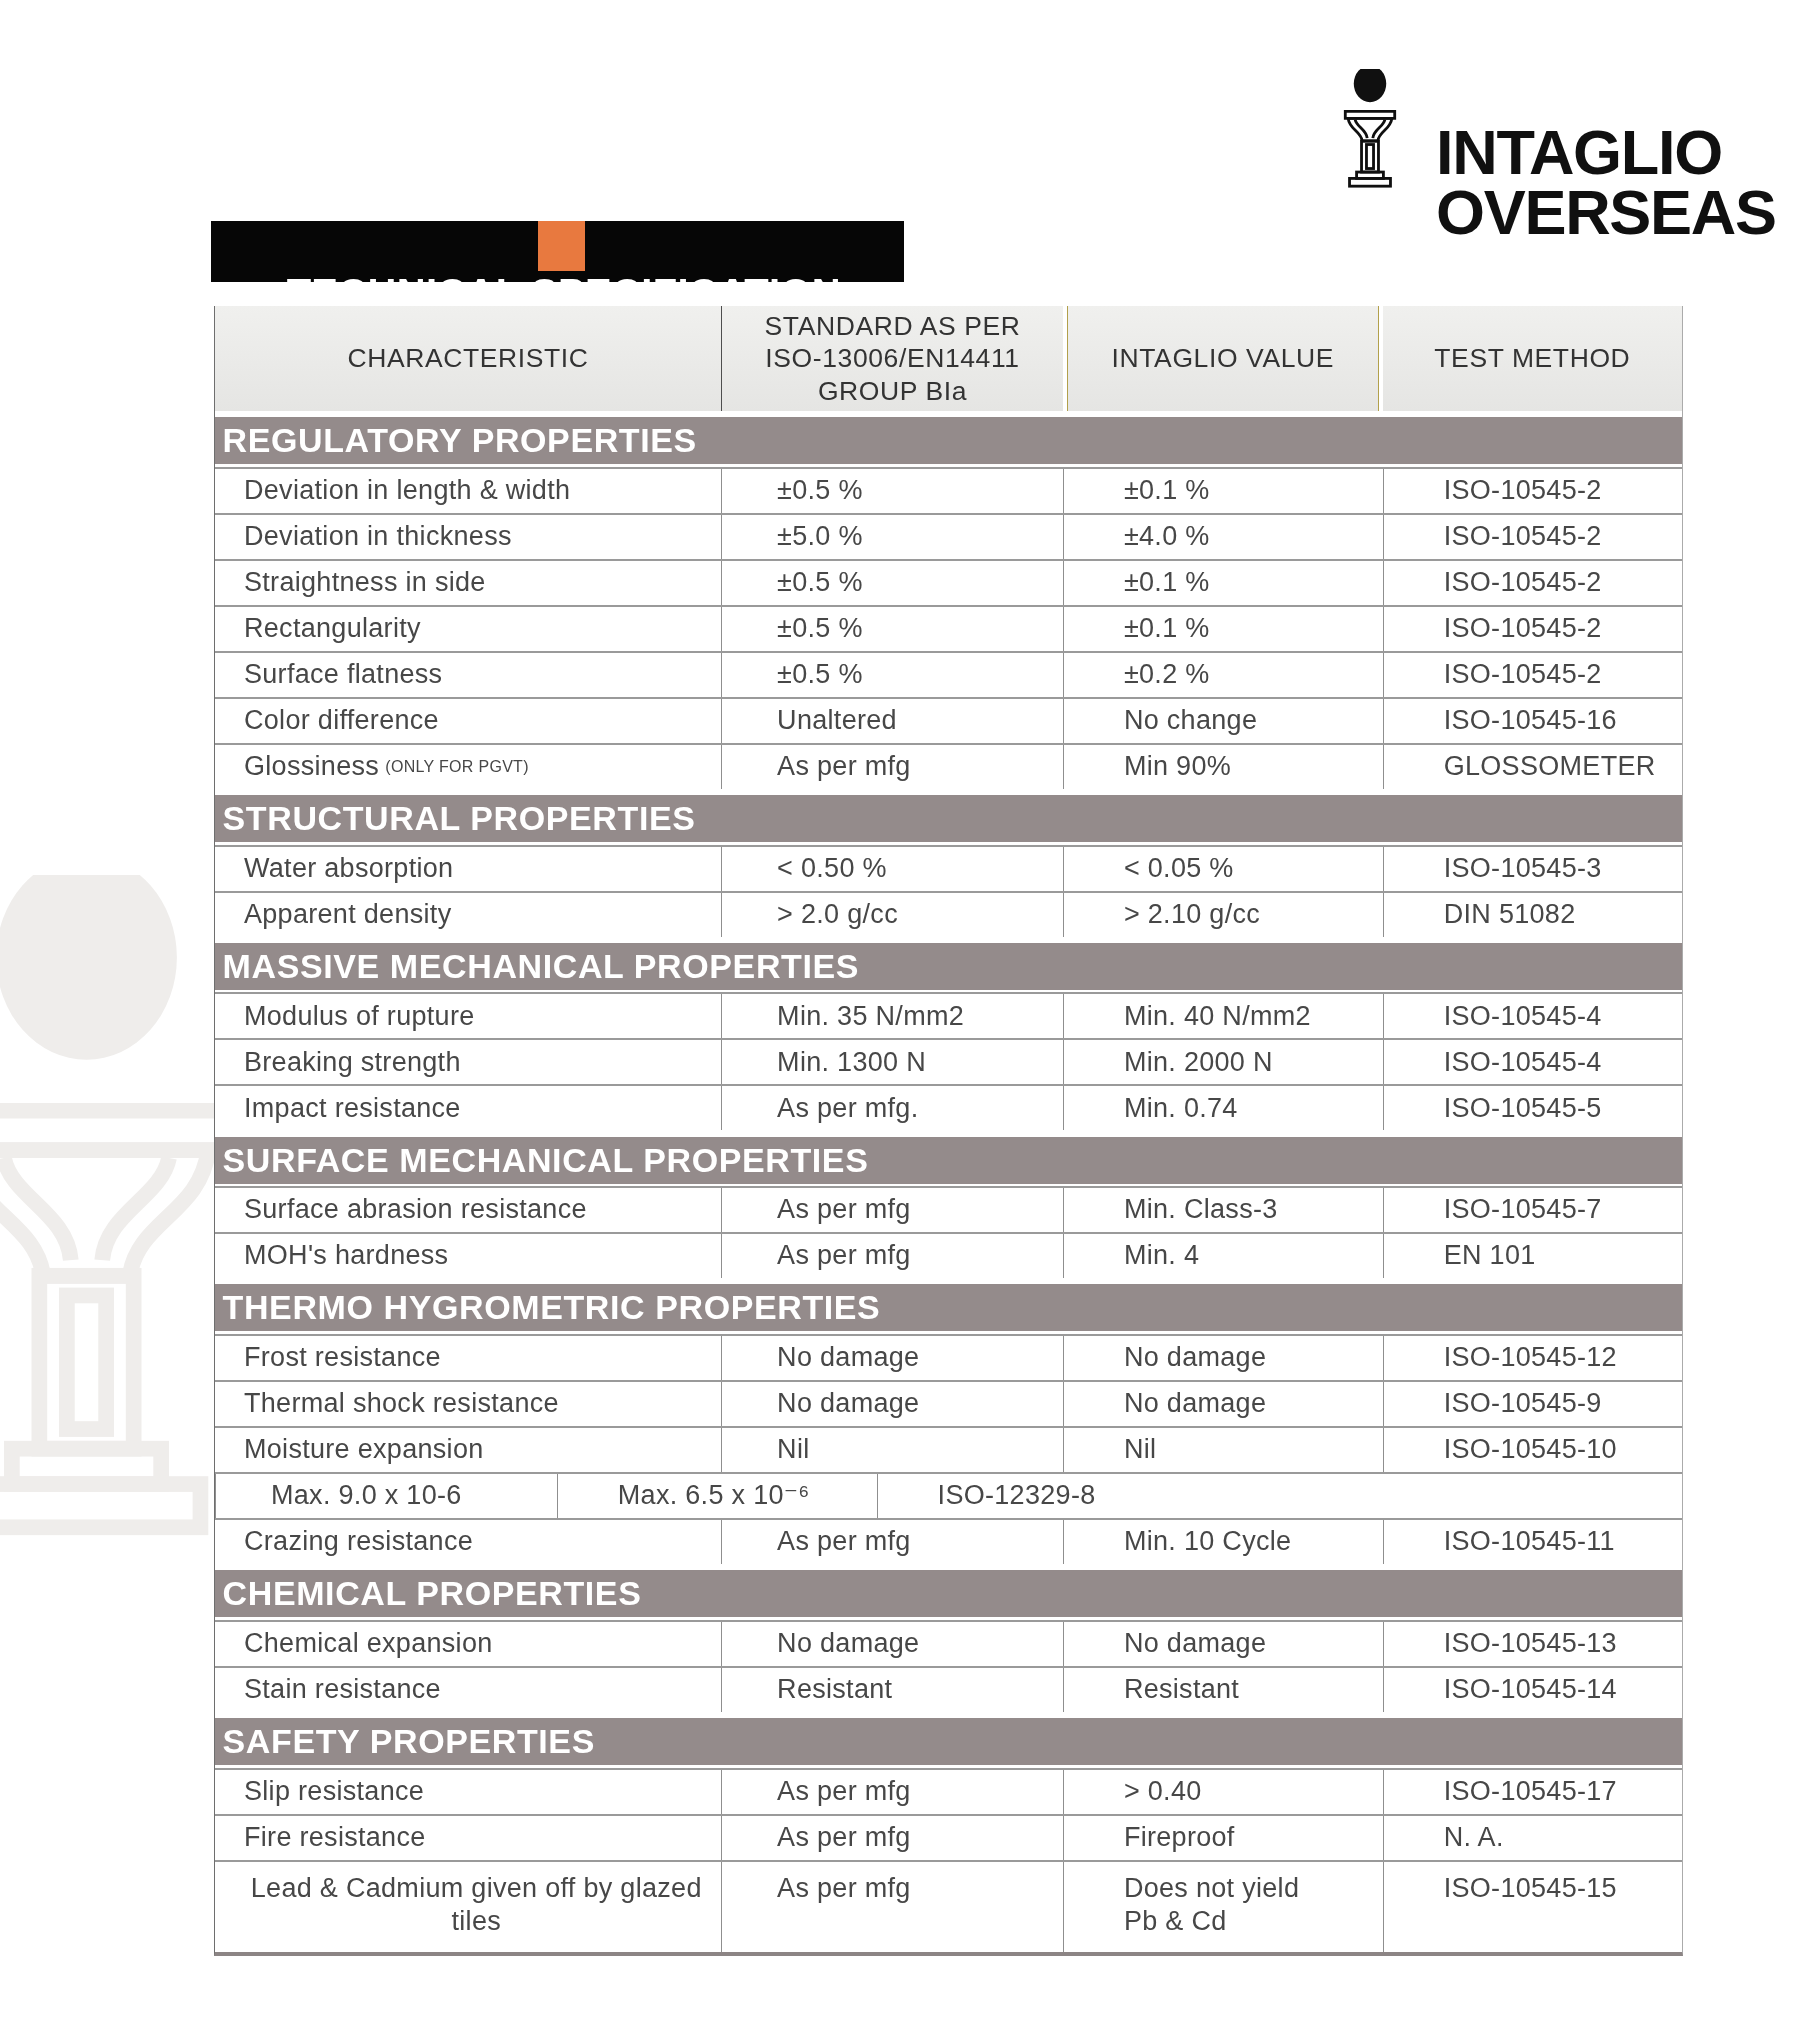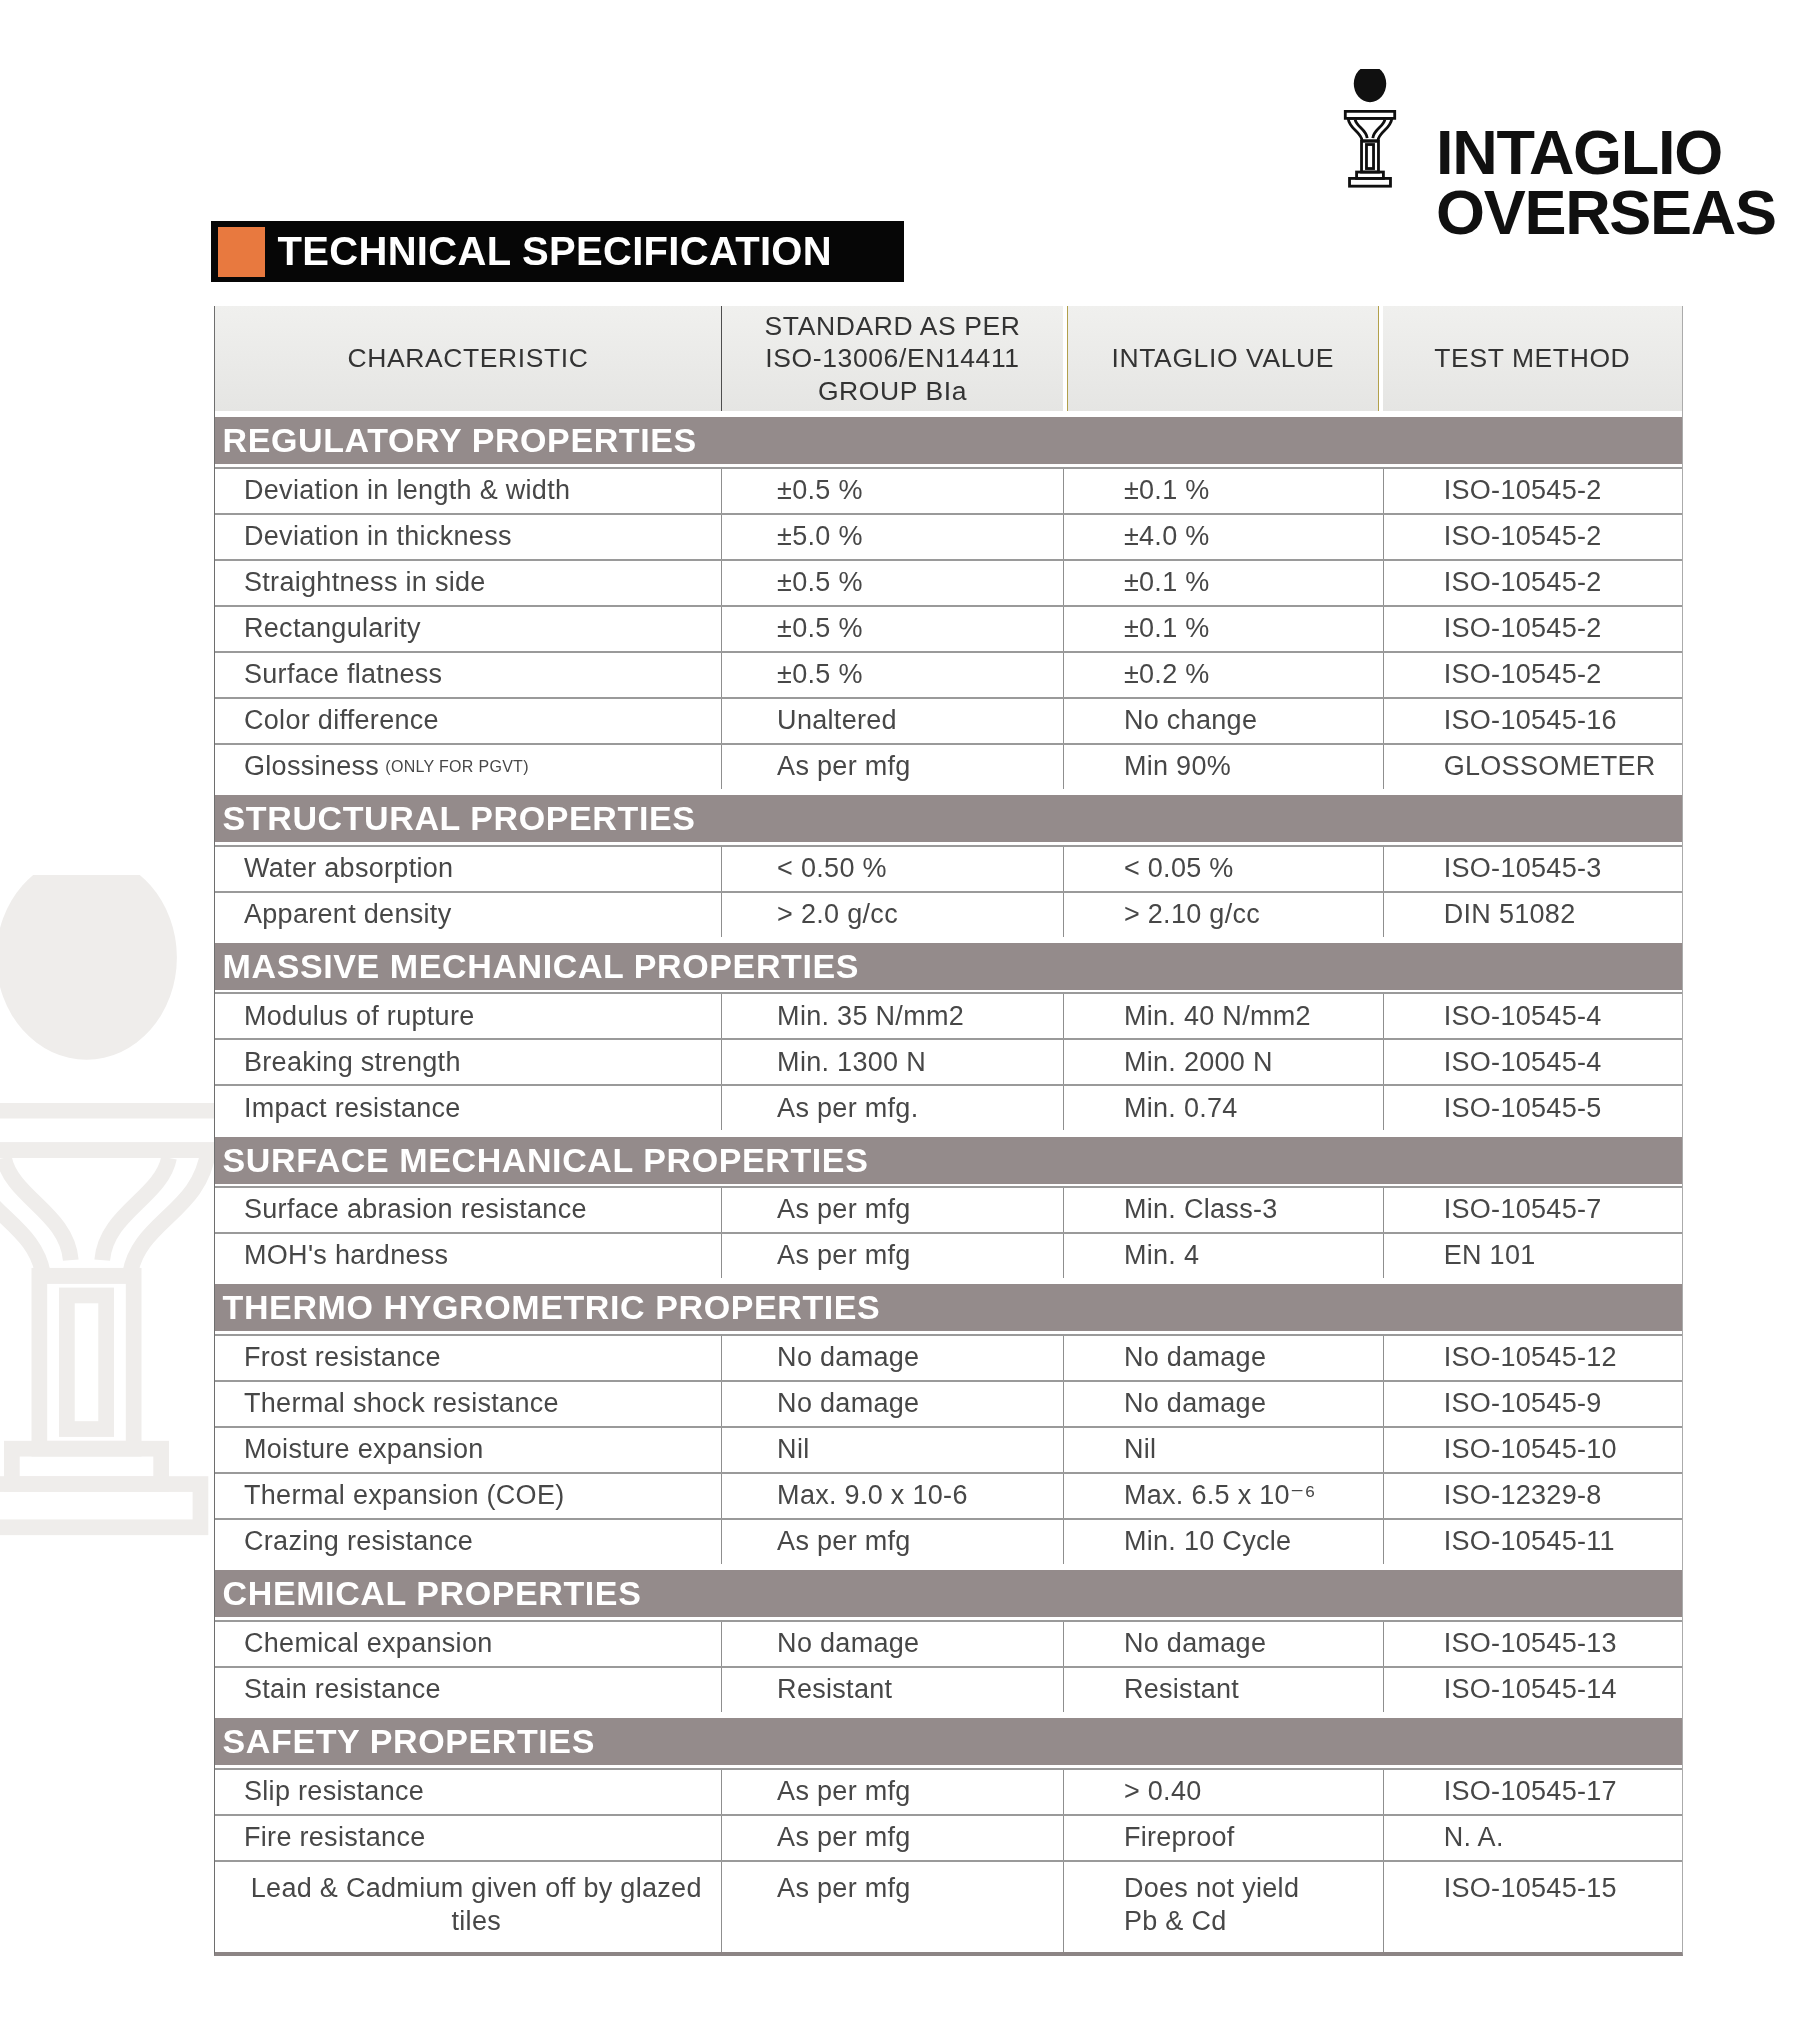--- a/index.html
+++ b/index.html
@@ -12,21 +12,21 @@
   
   .watermark{position:absolute;left:-98px;top:875px;width:369px;height:668px;color:#efedeb;}
   .watermark svg{width:100%;height:100%;}
 
   
   .logo{position:absolute;left:1338px;top:69px;display:flex;align-items:flex-start;color:#101010;gap:24px;}
   .logo svg{width:64px;height:120px;flex:none;}
   .logo-text{margin-left:10px;margin-top:54px;font-weight:bold;font-size:63px;line-height:0.95;letter-spacing:-1.3px;color:#101010;}
 
   
-  .title-bar{position:absolute;left:211px;top:221px;width:693px;height:61px;background:#060606;display:flex;align-items:center;}
+  .title-bar{position:absolute;left:211px;top:221px;width:693px;height:61px;background:#060606;display:flex;align-items:center;flex-direction:column;}
   .title-square{width:47px;height:50px;margin-left:7px;background:#E8793F;flex:none;}
   .title-text{color:#ffffff;font-weight:bold;font-size:40px;margin-left:12.6px;letter-spacing:0.3px;white-space:nowrap;}
 
   
   .spec-table{
     position:absolute;left:214px;top:306px;width:1469px;
     border-left:1.9px solid #6e6e6e;border-right:1.3px solid #ababab;border-bottom:4.4px solid #8c8585;
     background:#fff;
   }
   .thead{display:flex;align-items:stretch;height:105px;}
@@ -212,21 +212,20 @@
         <div class="cell c3">No damage</div>
         <div class="cell c4">ISO-10545-9</div>
       </div>
       <div class="row">
         <div class="cell c1">Moisture expansion</div>
         <div class="cell c2">Nil</div>
         <div class="cell c3">Nil</div>
         <div class="cell c4">ISO-10545-10</div>
       </div>
       <div class="row">
-        <div class="cell c1">Thermal expansion (COE)</div>
         <div class="cell c2">Max. 9.0 x 10-6</div>
         <div class="cell c3">Max. 6.5 x 10⁻⁶</div>
         <div class="cell c4">ISO-12329-8</div>
       </div>
       <div class="row">
         <div class="cell c1">Crazing resistance</div>
         <div class="cell c2">As per mfg</div>
         <div class="cell c3">Min. 10 Cycle</div>
         <div class="cell c4">ISO-10545-11</div>
       </div>

